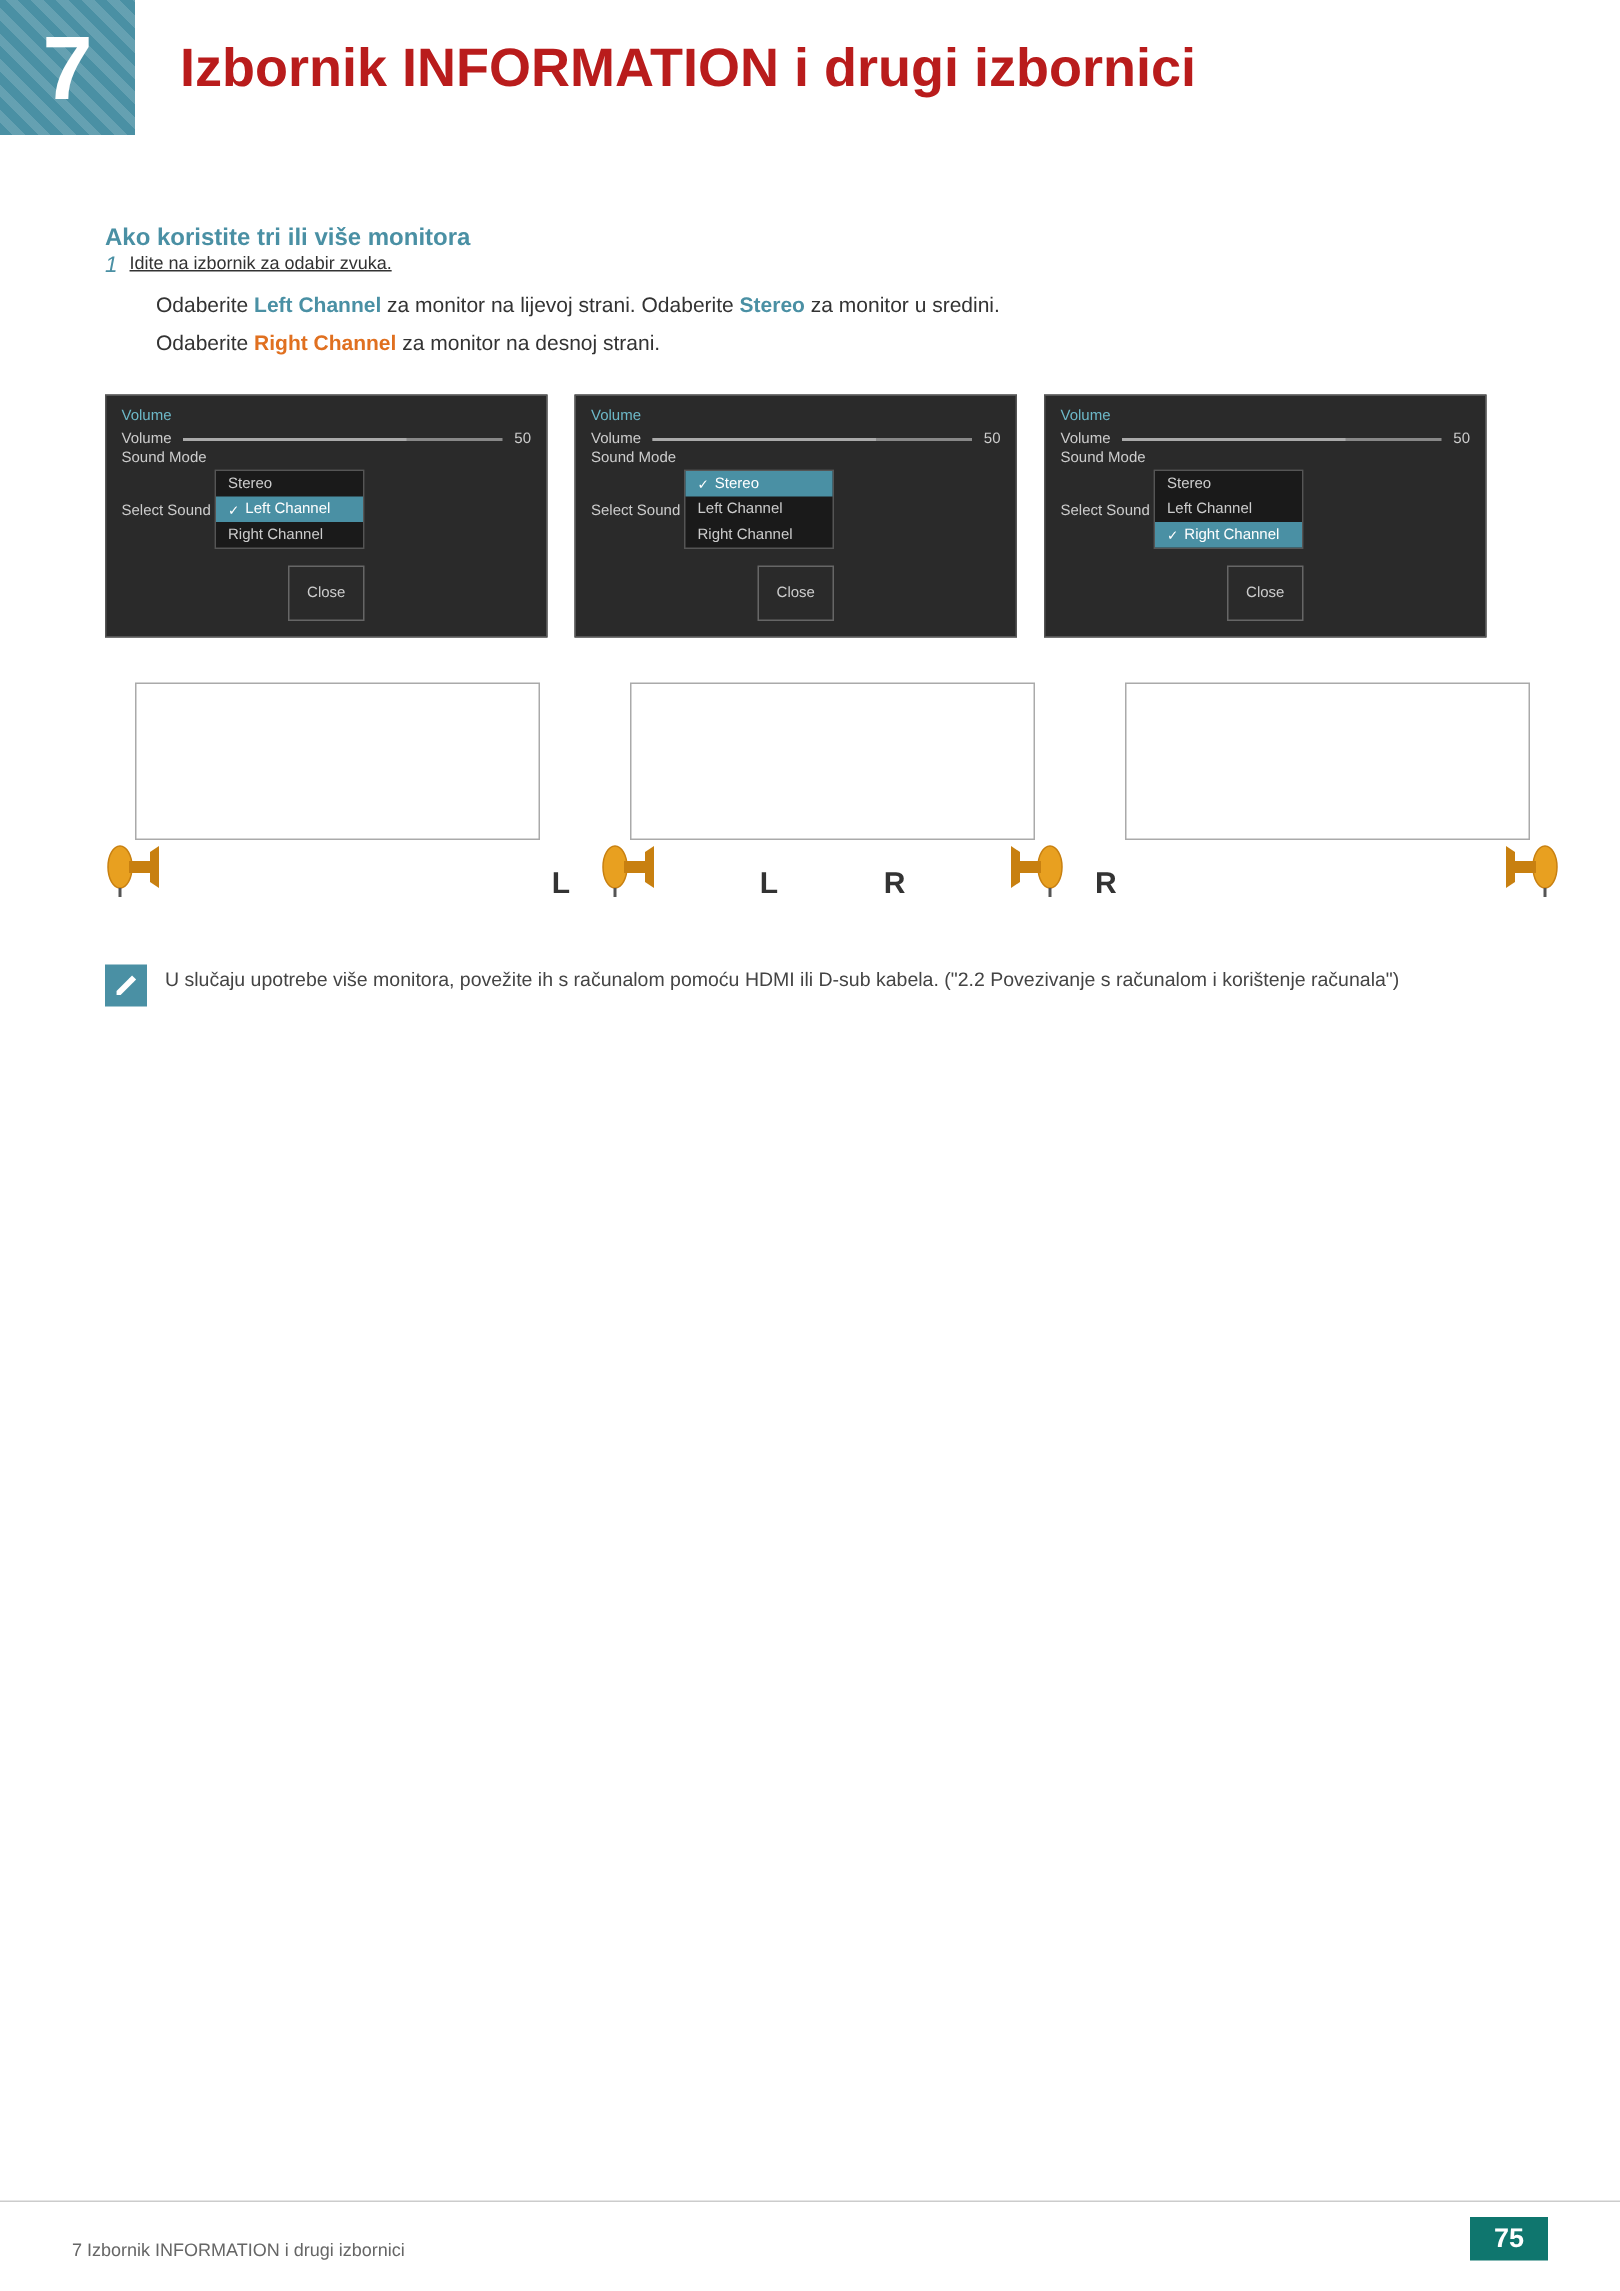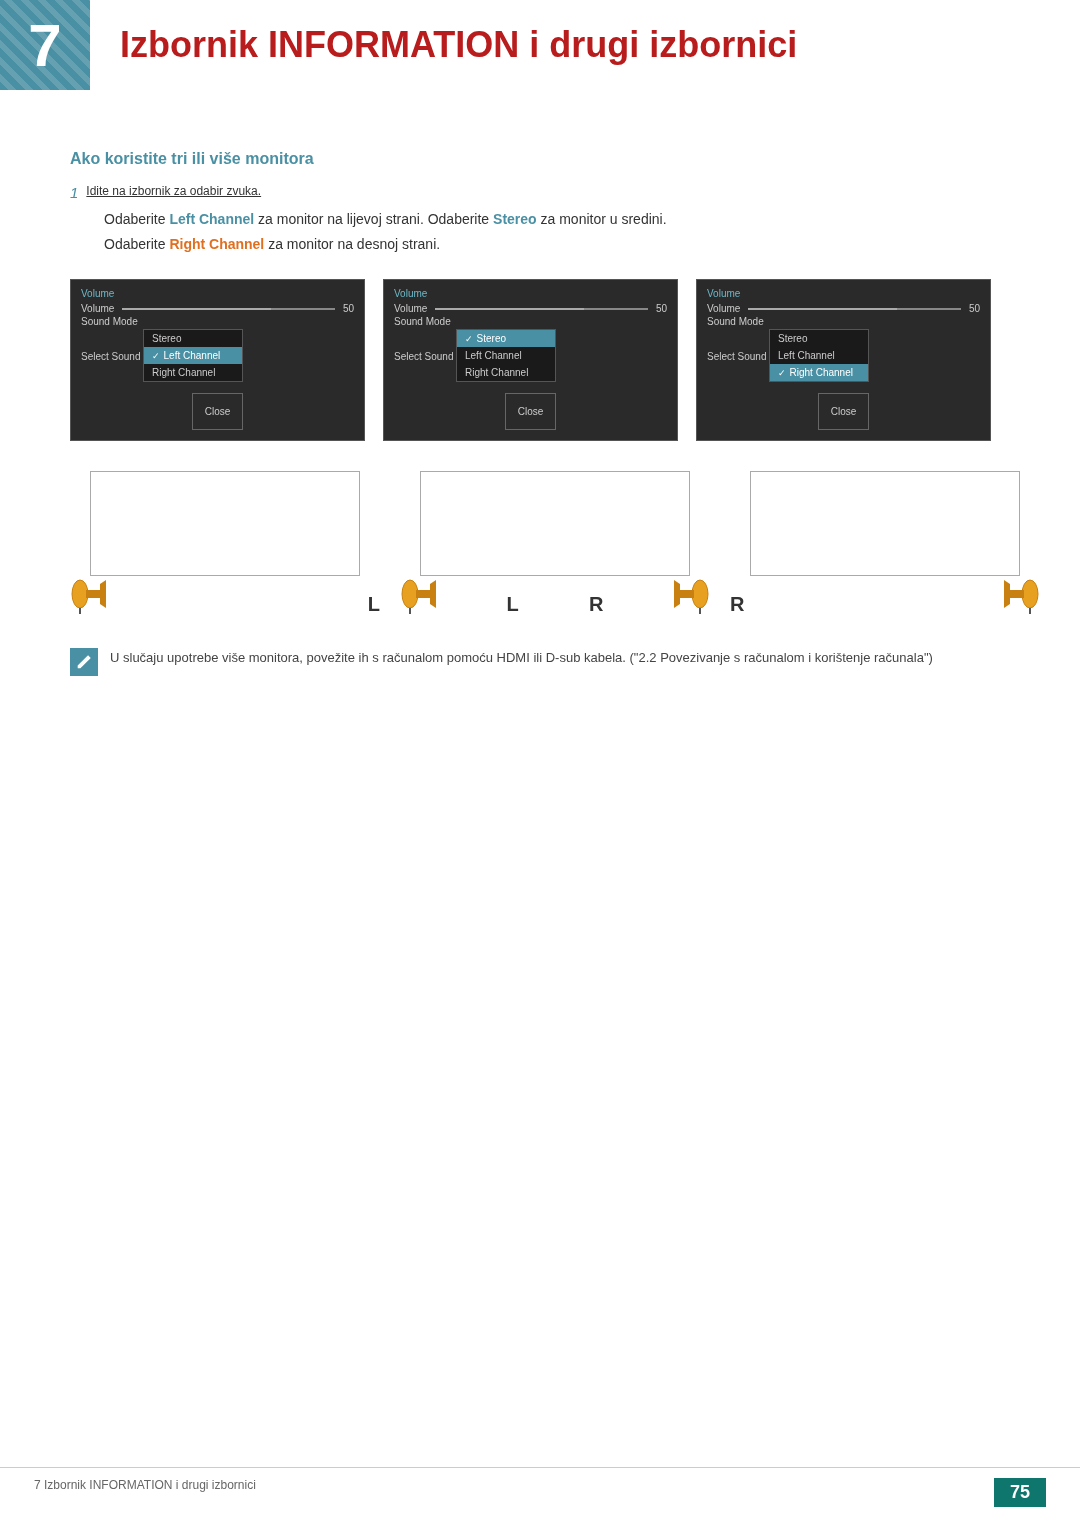--- a/index.html
+++ b/index.html
@@ -60,21 +60,20 @@
 
     
     .content {
       padding: 20px 70px 60px 70px;
     }
 
     .section-heading {
       color: #4a90a4;
       font-size: 16px;
       font-weight: bold;
-      margin-bottom: 16px;
     }
 
     .step-number {
       color: #4a90a4;
       font-style: italic;
       font-size: 15px;
       margin-right: 8px;
     }
 
     .step-line {
@@ -219,22 +218,22 @@
     }
 
     
     .footer {
       position: absolute;
       bottom: 20px;
       left: 0;
       right: 0;
       display: flex;
       justify-content: space-between;
-      align-items: flex-start;
-      padding: 0 34px;
+      align-items: flex-end;
+      padding: 0 48px;
       border-top: 1px solid #ccc;
       padding-top: 10px;
     }
     .footer-text {
       font-size: 12px;
       color: #666;
     }
     .footer-page {
       background: #0f766e;
       color: #fff;
@@ -419,21 +418,21 @@
             <polygon points="6,10 0,6 0,34 6,30" fill="#c88010"></polygon>
             <line x1="26" y1="34" x2="26" y2="42" stroke="#555" stroke-width="2"></line>
             <circle cx="26" cy="43" r="3" fill="#555"></circle>
           </svg>
         </div>
       </div>
     </div>
 
   </div>
 
-  <div class="note-area" style="margin-top:30px;">
+  <div class="note-area" style="margin-top:40px;">
     <div class="note-icon">
       <svg viewBox="0 0 20 20" fill="white">
         <path d="M14.5 2.5l3 3L6 17H3v-3L14.5 2.5z"></path>
         <path d="M12.5 4.5l3 3" stroke="white" stroke-width="0.5" fill="none"></path>
       </svg>
     </div>
     <div class="note-text">U slučaju upotrebe više monitora, povežite ih s računalom pomoću HDMI ili D-sub kabela. ("2.2 Povezivanje s računalom i korištenje računala")</div>
   </div>
 
 </div>

